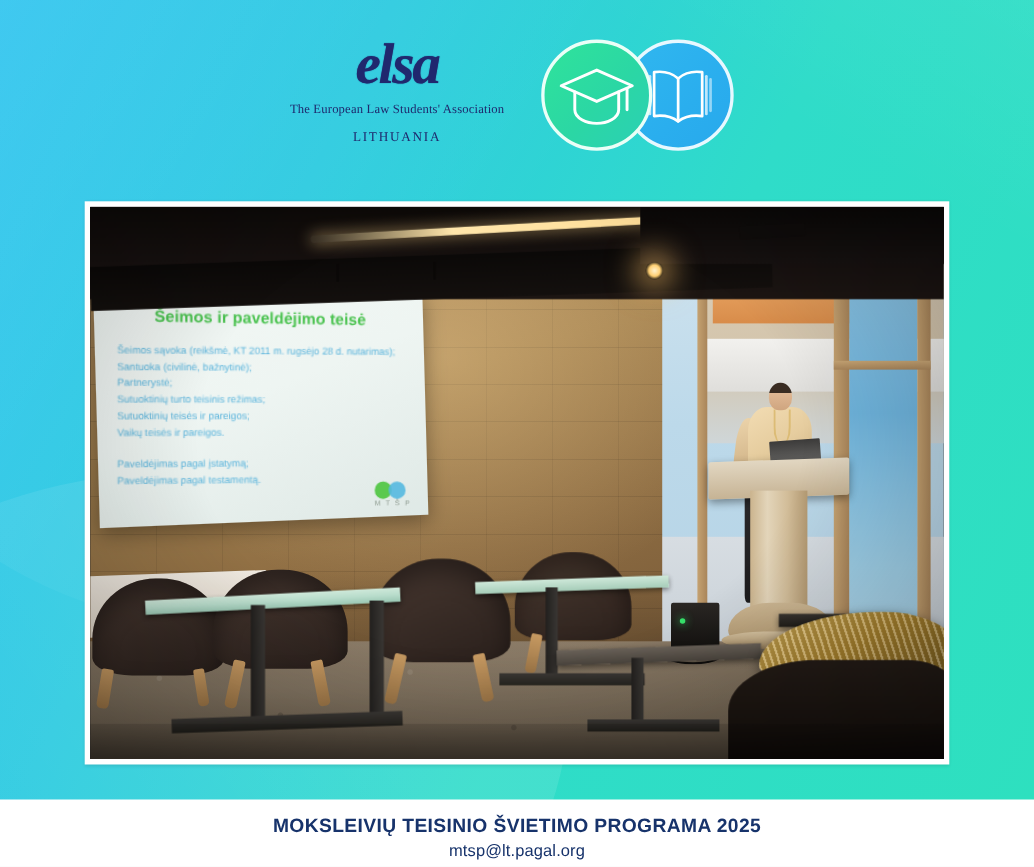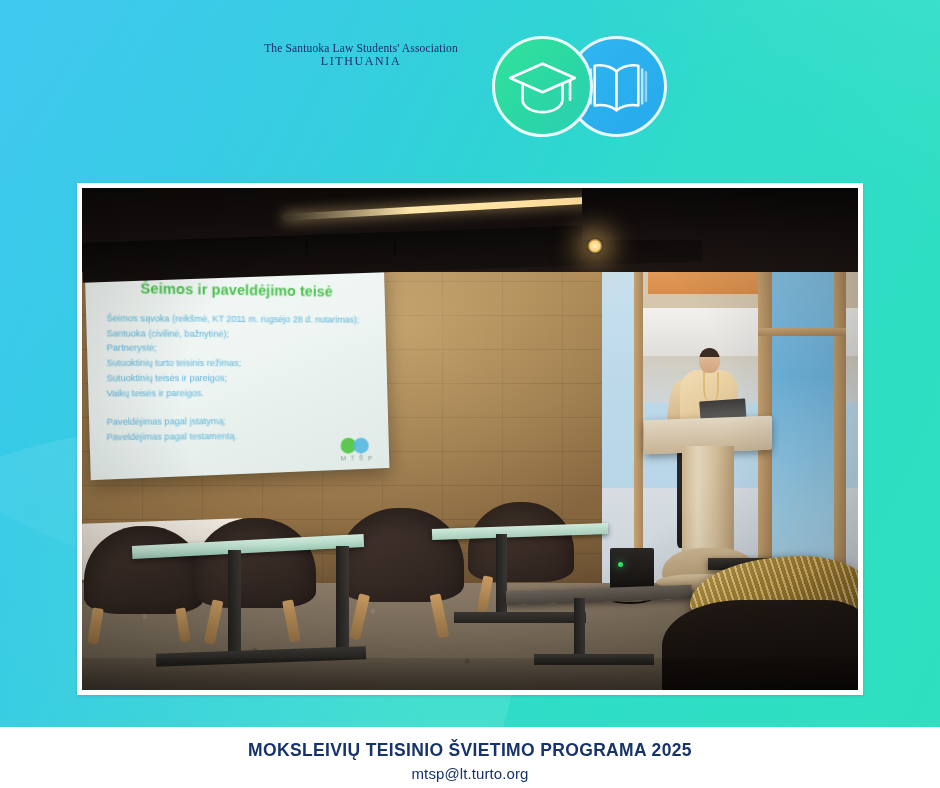--- a/index.html
+++ b/index.html
@@ -77,20 +77,21 @@
   }
   .elsa-sub {
     margin-top: 9px;
     font-family: "Liberation Serif", serif;
     font-size: 11.5px;
     letter-spacing: .15px;
     color: #1f2a6e;
     white-space: nowrap;
   }
   .elsa-country {
+    margin-top: 11px;
     font-family: "Liberation Serif", serif;
     font-size: 12px;
     letter-spacing: 1.6px;
     color: #1f2a6e;
   }
 
   .mark {
     position: absolute;
     left: 492px; top: 36px;
     width: 176px; height: 102px;
@@ -455,21 +456,22 @@
 <div id="poster">
 
   <div class="bg-base"></div>
   <div class="bg-sheen-a"></div>
   <div class="bg-sheen-b"></div>
   <div class="bg-sheen-c"></div>
 
   <div class="header">
 
     <div class="elsa-block">
-      <div class="elsa-sub">The Santuoka Law Students' Association</div>
+      <div class="elsa-word">elsa</div>
+      <div class="elsa-sub">The European Law Students' Association</div>
       <div class="elsa-country">LITHUANIA</div>
     </div>
 
     <div class="mark">
       <div class="mark-circle mark-blue">
         <svg viewBox="0 0 100 100" width="95" height="95">
           <g fill="none" stroke="#ffffff" stroke-width="2.6" stroke-linejoin="round" stroke-linecap="round">
             <path d="M50 34 C43 28 34 27 27 28 L27 70 C34 69 43 70 50 75 C57 70 66 69 73 70 L73 28 C66 27 57 28 50 34 Z"></path>
             <path d="M50 34 L50 75"></path>
             <path d="M23 32 L23 68" opacity=".7"></path>
@@ -602,16 +604,16 @@
       <div class="gold"></div>
       <div class="gold-sofa"></div>
 
       <div class="ph-dark-foot"></div>
       <div class="ph-vignette"></div>
     </div>
   </div>
 
   <div class="footer">
     <div class="footer-title">MOKSLEIVIŲ TEISINIO ŠVIETIMO PROGRAMA 2025</div>
-    <div class="footer-mail">mtsp@lt.turto.org</div>
+    <div class="footer-mail">mtsp@lt.pagal.org</div>
   </div>
 
 </div>
 
 </body></html>

